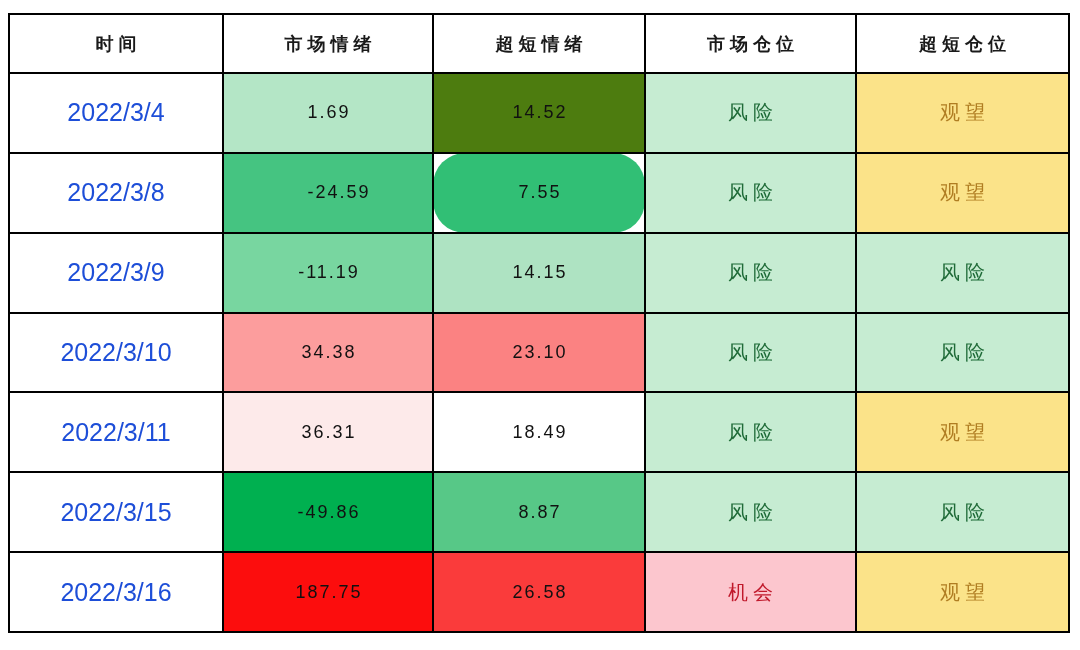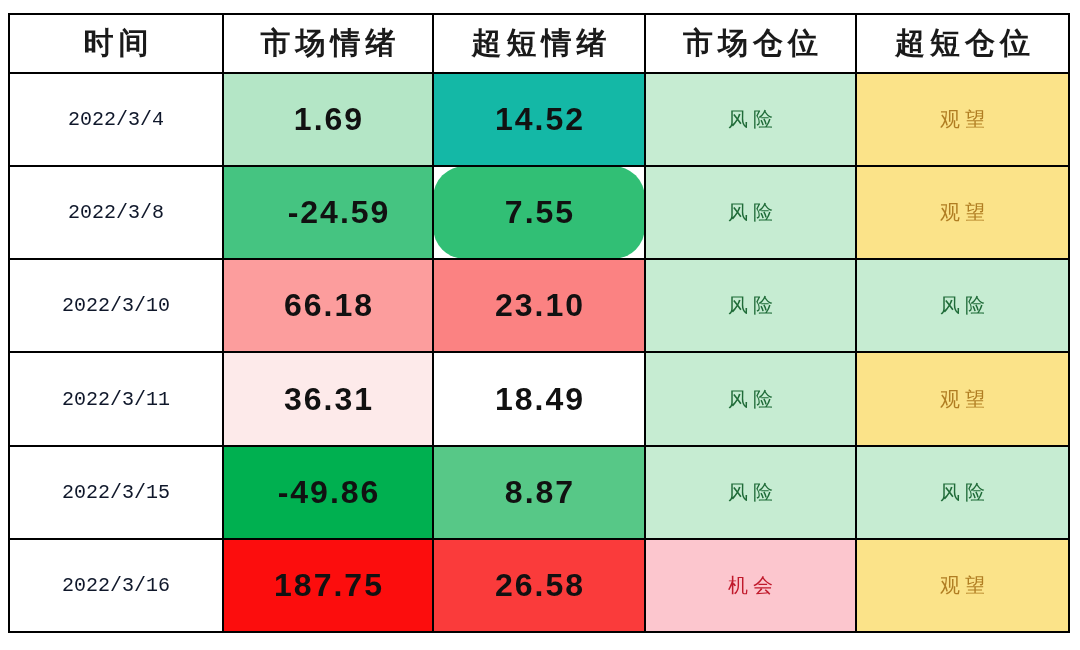--- a/index.html
+++ b/index.html
@@ -46,45 +46,45 @@
   col.c-ss    { width: 212px; }
   col.c-mpos  { width: 211px; }
   col.c-sspos { width: 213px; }
 
   
   tr.head th {
     height: 57px;
     background: #ffffff;
     font-family: "DejaVu Serif", "Liberation Serif", serif;
     font-weight: 700;
-    font-size: 30px;
+    font-size: 18px;
     color: #1a1a1a;
     letter-spacing: 5px;
     text-indent: 5px;
   }
 
   tr.row td {
     height: 63px;
   }
 
   
   td.date {
     background: #ffffff;
-    font-family: Liberation Mono, monospace;
+    font-family: Liberation Sans, sans-serif;
     font-weight: 400;
-    font-size: 20px;
-    color: #0f172a;
+    font-size: 25px;
+    color: #1d4ed8;
     letter-spacing: 0px;
   }
 
   
   td.num {
     font-family: "Liberation Sans", sans-serif;
-    font-weight: 700;
-    font-size: 32px;
+    font-weight: 400;
+    font-size: 18px;
     color: #111111;
     letter-spacing: 2px;
     text-indent: 2px;
   }
 
   
   td.status {
     font-family: "DejaVu Serif", "Liberation Serif", serif;
     font-weight: 400;
     font-size: 20px;
@@ -110,34 +110,41 @@
         <th>市场情绪</th>
         <th>超短情绪</th>
         <th>市场仓位</th>
         <th>超短仓位</th>
       </tr>
     </thead>
     <tbody id="tbody">
         <tr class="row">
           <td class="date">2022/3/4</td>
           <td class="num" style="background: rgb(180, 230, 198);">1.69</td>
-          <td class="num" style="background: #14b8a6;">14.52</td>
+          <td class="num" style="background: #4d7c0f;">14.52</td>
           <td class="status" style="background: rgb(198, 236, 210); color: rgb(31, 107, 56);">风险</td>
           <td class="status" style="background: rgb(251, 227, 137); color: rgb(176, 125, 34);">观望</td>
         </tr>
         <tr class="row">
           <td class="date">2022/3/8</td>
           <td class="num" style="background: rgb(69, 196, 129); padding-left: 20px;">-24.59</td>
           <td class="num" style="background: rgb(49, 191, 117); border-radius: 32px;">7.55</td>
           <td class="status" style="background: rgb(198, 236, 210); color: rgb(31, 107, 56);">风险</td>
           <td class="status" style="background: rgb(251, 227, 137); color: rgb(176, 125, 34);">观望</td>
         </tr>
         <tr class="row">
+          <td class="date">2022/3/9</td>
+          <td class="num" style="background: rgb(120, 214, 160);">-11.19</td>
+          <td class="num" style="background: rgb(174, 227, 194);">14.15</td>
+          <td class="status" style="background: rgb(198, 236, 210); color: rgb(31, 107, 56);">风险</td>
+          <td class="status" style="background: rgb(198, 236, 210); color: rgb(31, 107, 56);">风险</td>
+        </tr>
+        <tr class="row">
           <td class="date">2022/3/10</td>
-          <td class="num" style="background: rgb(252, 157, 157);">66.18</td>
+          <td class="num" style="background: rgb(252, 157, 157);">34.38</td>
           <td class="num" style="background: rgb(251, 130, 130);">23.10</td>
           <td class="status" style="background: rgb(198, 236, 210); color: rgb(31, 107, 56);">风险</td>
           <td class="status" style="background: rgb(198, 236, 210); color: rgb(31, 107, 56);">风险</td>
         </tr>
         <tr class="row">
           <td class="date">2022/3/11</td>
           <td class="num" style="background: rgb(253, 234, 234);">36.31</td>
           <td class="num" style="background: rgb(255, 255, 255);">18.49</td>
           <td class="status" style="background: rgb(198, 236, 210); color: rgb(31, 107, 56);">风险</td>
           <td class="status" style="background: rgb(251, 227, 137); color: rgb(176, 125, 34);">观望</td>

